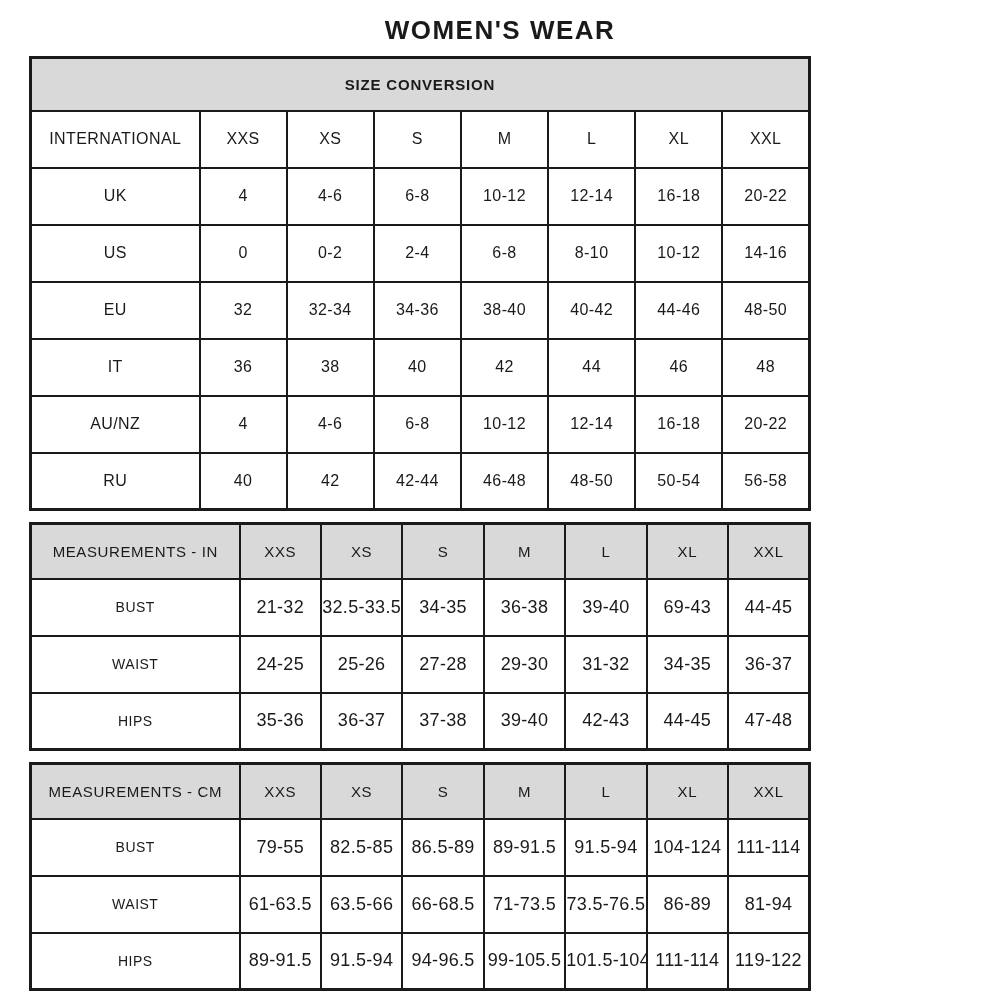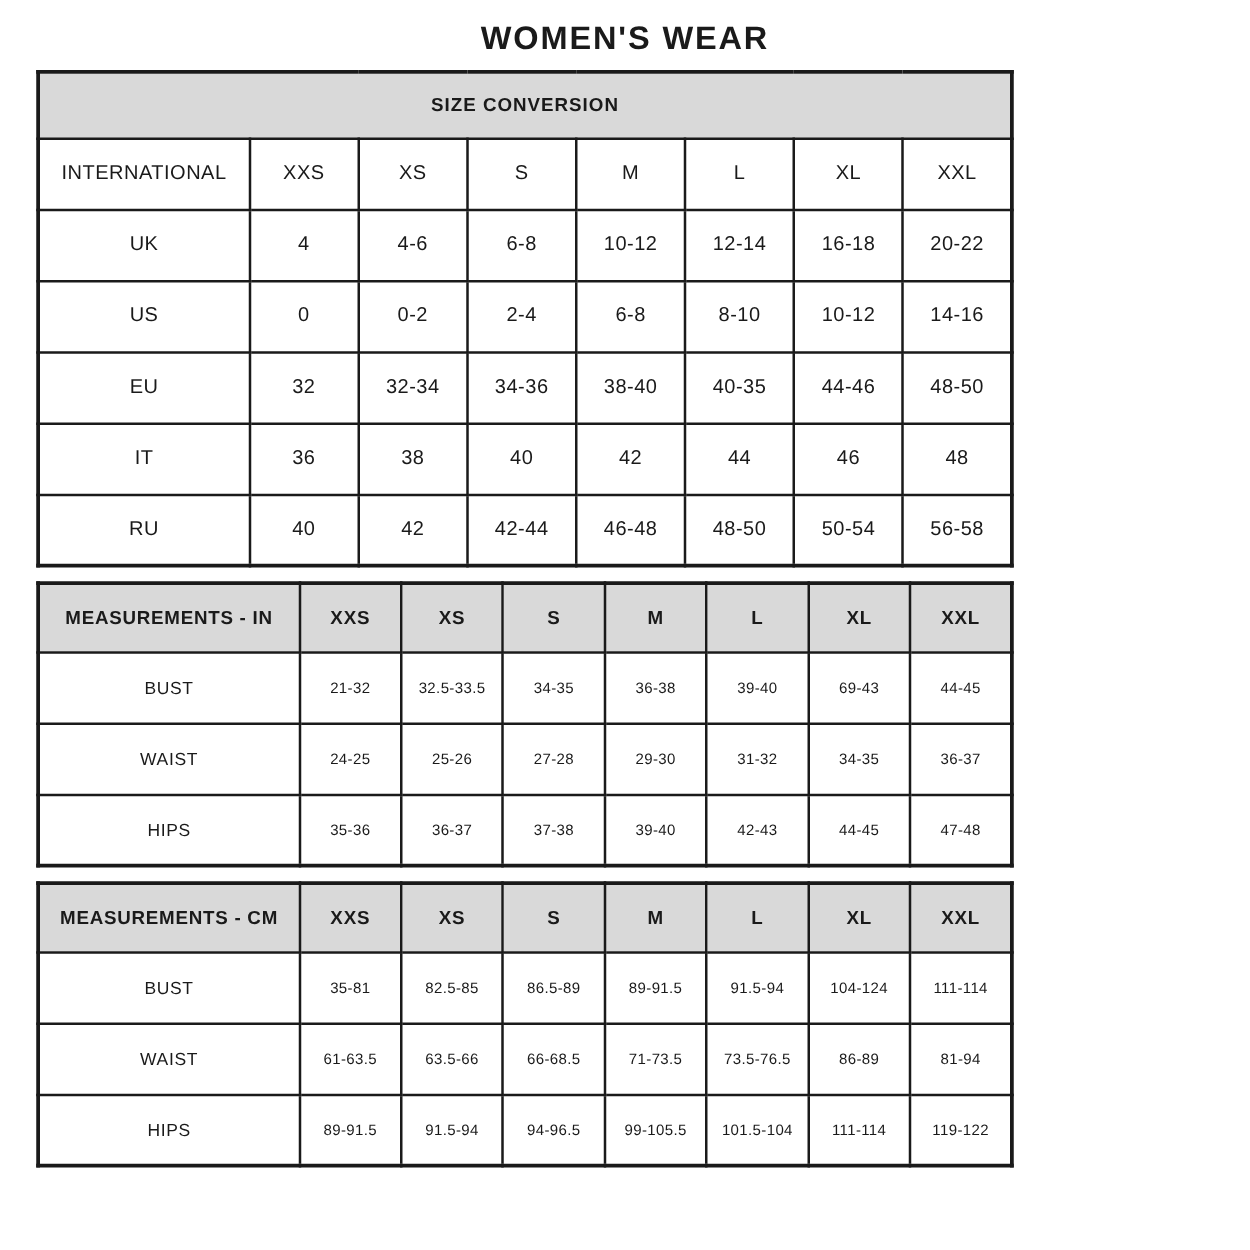--- a/index.html
+++ b/index.html
@@ -46,27 +46,27 @@
     font-weight: 400;
     letter-spacing: 0.4px;
     height: 57px;
     background: #ffffff;
   }
   
   .meas { margin-top: 11px; }
   .meas col.c-label { width: 209px; }
   .m-head {
     background: var(--header-bg, #d9d9d9);
-    font-weight: 700;
+    font-weight: 400;
     font-size: 15px;
     letter-spacing: 0.6px;
     height: 55px;
   }
   .m-cell {
-    font-size: 12px;
+    font-size: 18px;
     font-weight: 400;
     letter-spacing: 0.3px;
     height: 57px;
     background: #ffffff;
   }
   .m-label { font-size: 14px; letter-spacing: 0.5px; }
 </style>
 </head>
 <body>
 
@@ -113,33 +113,43 @@
           <td class="t1-cell">8-10</td>
           <td class="t1-cell">10-12</td>
           <td class="t1-cell">14-16</td>
         </tr>
         <tr>
           <td class="t1-cell">EU</td>
           <td class="t1-cell">32</td>
           <td class="t1-cell">32-34</td>
           <td class="t1-cell">34-36</td>
           <td class="t1-cell">38-40</td>
-          <td class="t1-cell">40-35</td>
+          <td class="t1-cell">40-42</td>
           <td class="t1-cell">44-46</td>
           <td class="t1-cell">48-50</td>
         </tr>
         <tr>
           <td class="t1-cell">IT</td>
           <td class="t1-cell">36</td>
           <td class="t1-cell">38</td>
           <td class="t1-cell">40</td>
           <td class="t1-cell">42</td>
           <td class="t1-cell">44</td>
           <td class="t1-cell">46</td>
           <td class="t1-cell">48</td>
+        </tr>
+        <tr>
+          <td class="t1-cell">AU/NZ</td>
+          <td class="t1-cell">4</td>
+          <td class="t1-cell">4-6</td>
+          <td class="t1-cell">6-8</td>
+          <td class="t1-cell">10-12</td>
+          <td class="t1-cell">12-14</td>
+          <td class="t1-cell">16-18</td>
+          <td class="t1-cell">20-22</td>
         </tr>
         <tr>
           <td class="t1-cell">RU</td>
           <td class="t1-cell">40</td>
           <td class="t1-cell">42</td>
           <td class="t1-cell">42-44</td>
           <td class="t1-cell">46-48</td>
           <td class="t1-cell">48-50</td>
           <td class="t1-cell">50-54</td>
           <td class="t1-cell">56-58</td>
@@ -209,21 +219,21 @@
           <td class="m-head">XS</td>
           <td class="m-head">S</td>
           <td class="m-head">M</td>
           <td class="m-head">L</td>
           <td class="m-head">XL</td>
           <td class="m-head">XXL</td>
         </tr>
 
     <tr>
           <td class="m-cell m-label">BUST</td>
-          <td class="m-cell">35-81</td>
+          <td class="m-cell">79-55</td>
           <td class="m-cell">82.5-85</td>
           <td class="m-cell">86.5-89</td>
           <td class="m-cell">89-91.5</td>
           <td class="m-cell">91.5-94</td>
           <td class="m-cell">104-124</td>
           <td class="m-cell">111-114</td>
         </tr>
         <tr>
           <td class="m-cell m-label">WAIST</td>
           <td class="m-cell">61-63.5</td>

